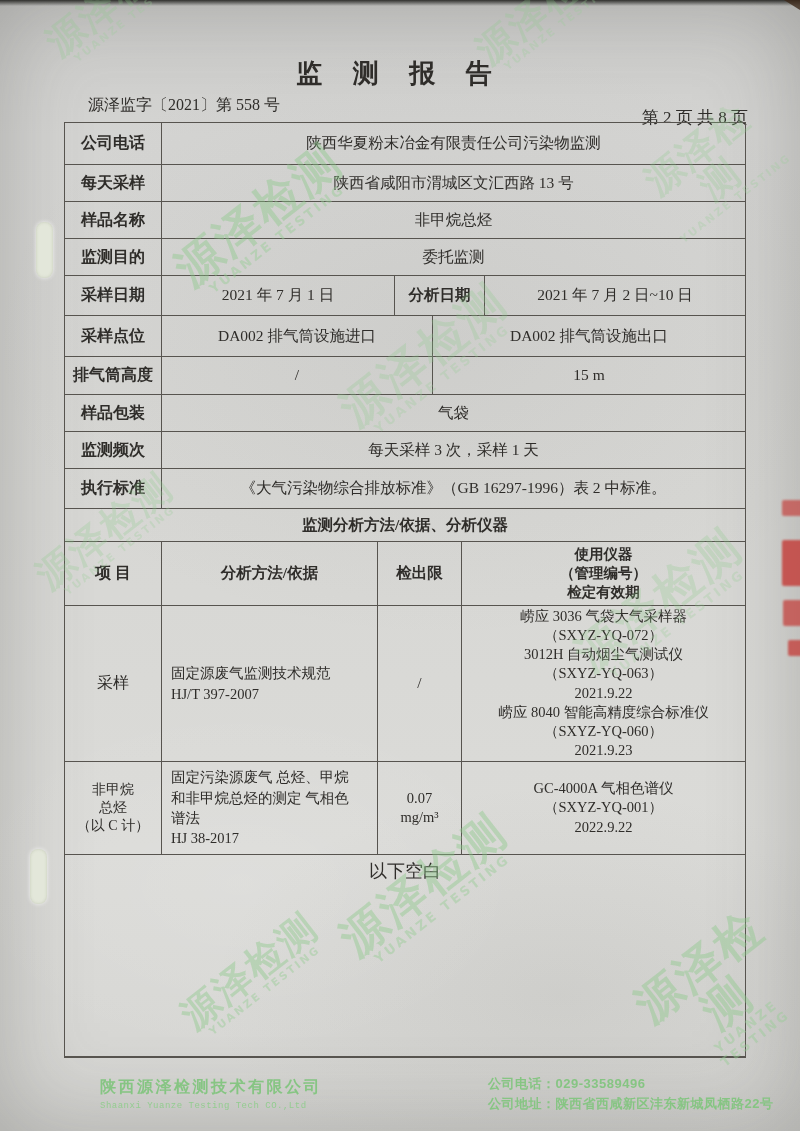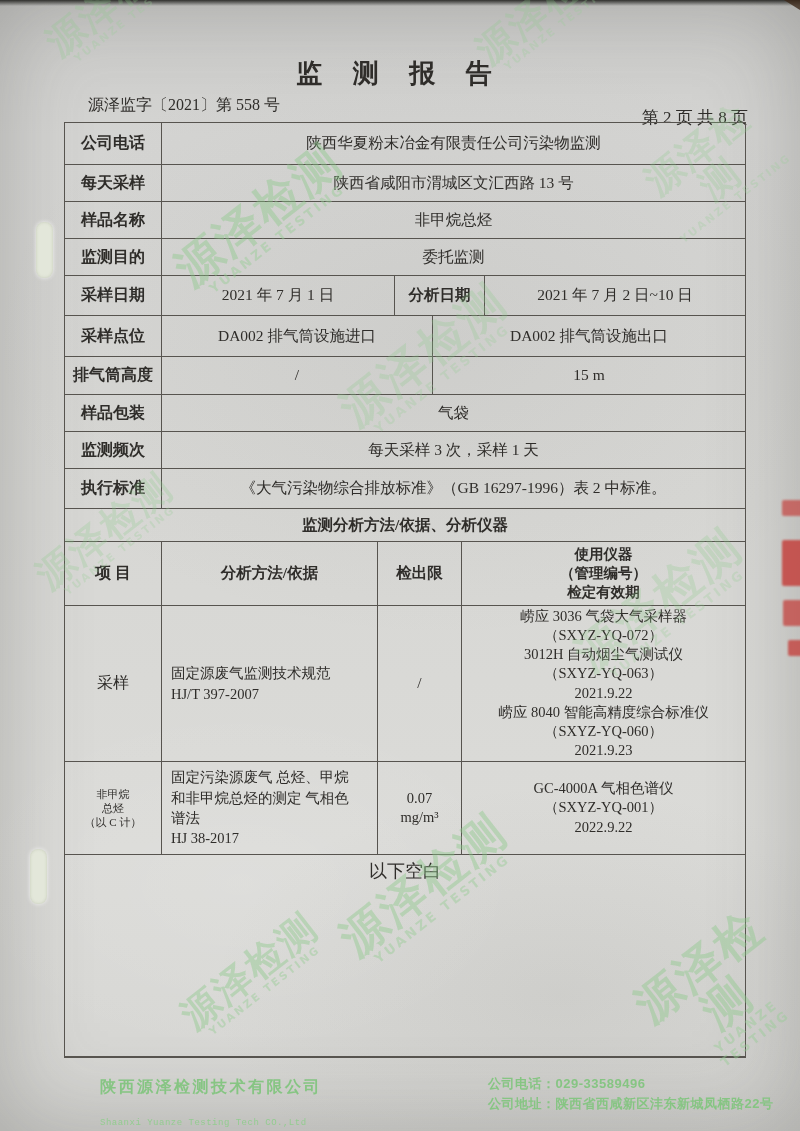--- a/index.html
+++ b/index.html
@@ -49,21 +49,21 @@
   .bold{font-weight:bold;}
   .ml{white-space:pre-line;}
   .left{justify-content:flex-start;text-align:left;padding:4px 9px;font-size:14.5px;line-height:1.4;}
   .sm{font-size:14.5px;line-height:1.32;}
   .row-blank{flex:1;border-bottom:none;}
   .row-blank .cell{align-items:flex-start;padding-top:5px;font-size:18px;}
 
   
   .f-company{position:absolute;left:100px;top:1077px;color:#86c583;}
   .f-company .cn{font-size:16px;font-weight:bold;letter-spacing:2.5px;font-family:"DejaVu Sans",sans-serif;}
-  .f-company .en{font-size:9px;letter-spacing:.5px;margin-top:20px;color:#93cc90;font-family:"Liberation Mono","DejaVu Sans Mono",monospace;}
+  .f-company .en{font-size:9px;letter-spacing:.5px;margin-top:3px;color:#93cc90;font-family:"Liberation Mono","DejaVu Sans Mono",monospace;}
   .f-contact{position:absolute;left:488px;top:1074px;color:#86c583;font-family:Liberation Sans, sans-serif;}
   .f-contact div{font-size:13px;font-weight:bold;letter-spacing:.5px;line-height:1.5;}
 
   
   .wm{position:absolute;transform:rotate(-38deg);text-align:center;pointer-events:none;z-index:5;}
   .wm .cn{font-size:46px;font-weight:bold;letter-spacing:3px;color:rgba(139,199,137,.42);
     font-family:"DejaVu Sans",sans-serif;line-height:1;}
   .wm .en{font-size:13px;font-weight:bold;letter-spacing:3px;color:rgba(150,205,148,.45);
     font-family:"DejaVu Sans",sans-serif;}
   .wm.faint{opacity:.62;}
@@ -167,21 +167,21 @@
 （SXYZ-YQ-072）
 3012H 自动烟尘气测试仪
 （SXYZ-YQ-063）
 2021.9.22
 崂应 8040 智能高精度综合标准仪
 （SXYZ-YQ-060）
 2021.9.23</div>
     </div>
 
     <div class="row h93">
-      <div class="cell lab ml" style="font-weight:normal;font-size:11px">非甲烷
+      <div class="cell lab ml" style="font-weight:normal;font-size:14px">非甲烷
 总烃
 （以 C 计）</div>
       <div class="cell w216 left ml">固定污染源废气 总烃、甲烷
 和非甲烷总烃的测定 气相色
 谱法
 HJ 38-2017</div>
       <div class="cell w84 ml sm">0.07
 mg/m³</div>
       <div class="cell v ml sm">GC-4000A 气相色谱仪
 （SXYZ-YQ-001）

